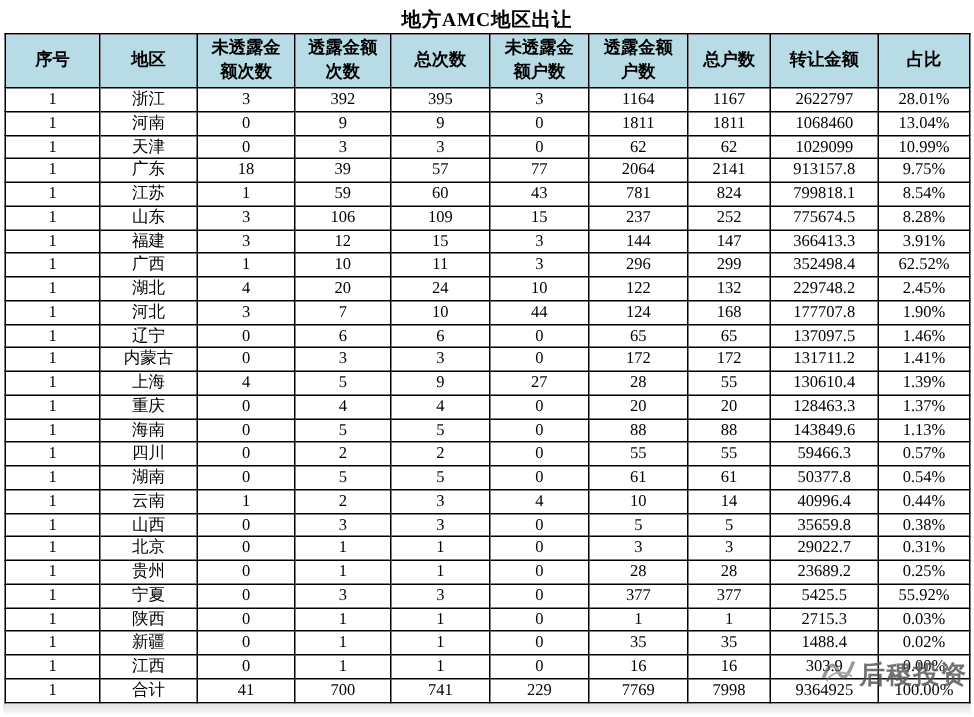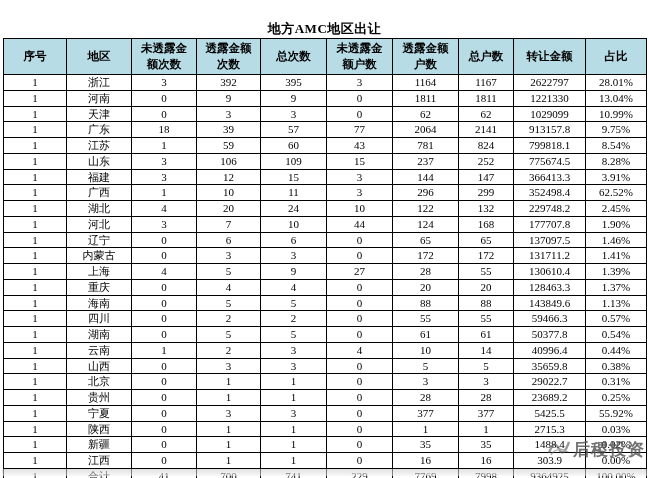--- a/index.html
+++ b/index.html
@@ -2,21 +2,21 @@
 <html><head>
 <meta charset="utf-8">
 <style>
   html,body{margin:0;padding:0;}
   body{
     width:649px;height:478px;background:#ffffff;position:relative;overflow:hidden;
     font-family:"Liberation Serif","DejaVu Serif",serif;color:#000;
   }
   .page-title{
     text-align:center;font-weight:bold;font-size:13px;letter-spacing:.5px;
-    padding-top:20px;height:18px;line-height:18px;
+    padding-top:4px;height:18px;line-height:18px;
   }
   table.amc{
     border-collapse:collapse;table-layout:fixed;width:643px;margin-left:3px;
     border:1px solid #000000;
   }
   table.amc th, table.amc td{
     border:1px solid #000;text-align:center;vertical-align:middle;
     overflow:hidden;padding:0;
   }
   table.amc thead th{
@@ -92,21 +92,21 @@
       </tr>
       <tr>
         <td>1</td>
         <td>河南</td>
         <td>0</td>
         <td>9</td>
         <td>9</td>
         <td>0</td>
         <td>1811</td>
         <td>1811</td>
-        <td>1221330</td>
+        <td>1068460</td>
         <td>13.04%</td>
       </tr>
       <tr>
         <td>1</td>
         <td>天津</td>
         <td>0</td>
         <td>3</td>
         <td>3</td>
         <td>0</td>
         <td>62</td>

